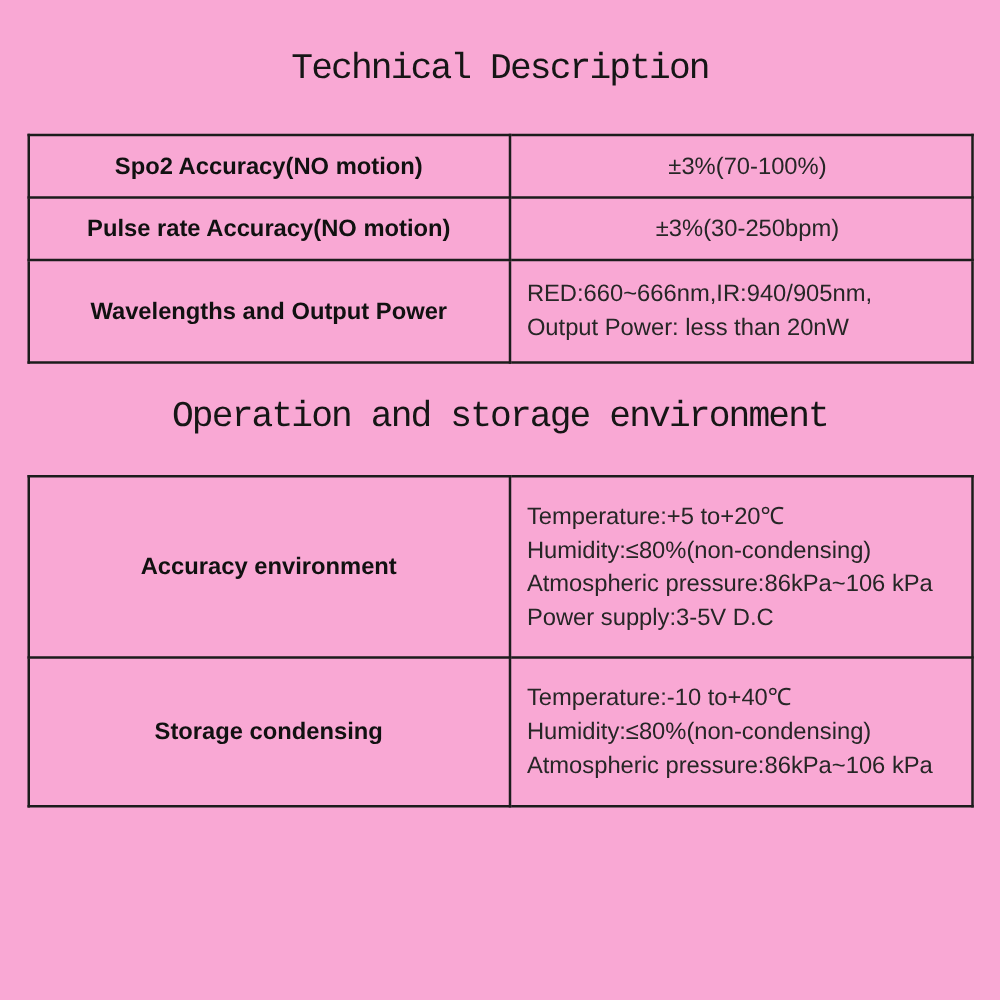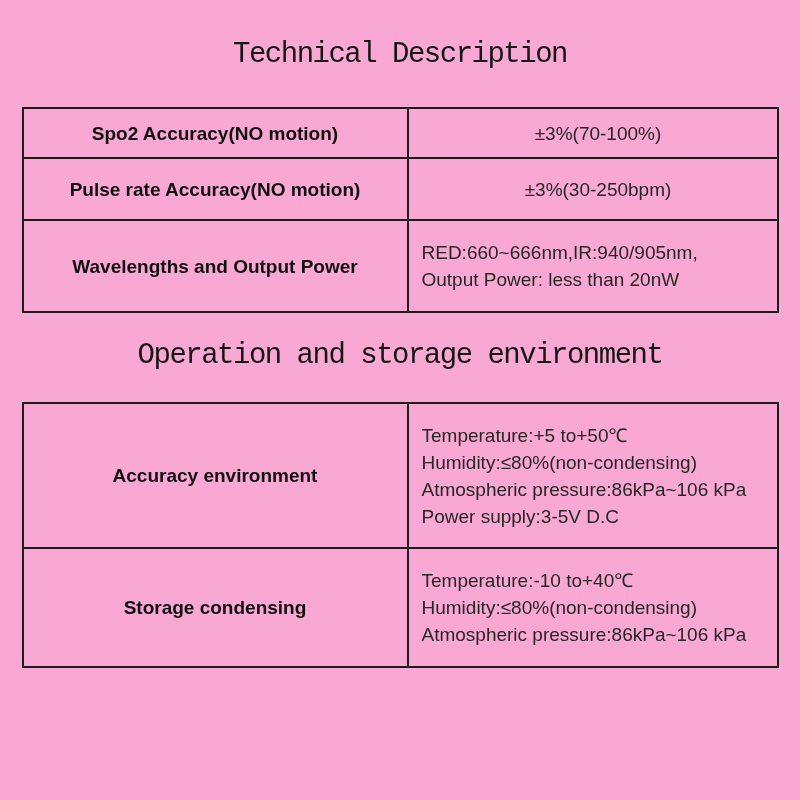--- a/index.html
+++ b/index.html
@@ -51,22 +51,22 @@
   }
   td.value-cell {
     width: 353px;
     font-size: 19px;
     line-height: 27px;
     color: #262626;
     padding: 8px 2px 8px 13px;
   }
   td.value-cell.center { text-align: center; }
   tr.t1-r1 { height: 50px; border-radius: 20px; }
-  tr.t1-r2 { height: 62px; border-radius: 29px; }
-  tr.t1-r3 { height: 92px; }
+  tr.t1-r2 { height: 50px; border-radius: 29px; }
+  tr.t1-r3 { height: 82px; }
   tr.t2-r1 { height: 145px; }
   tr.t2-r2 { height: 119px; }
   .value-line { white-space: nowrap; }
 </style>
 </head>
 <body>
 
 <div class="page">
 
   <div class="heading heading-1">Technical Description</div>
@@ -95,21 +95,21 @@
   </tbody>
     </table>
 
   <div class="heading heading-2">Operation and storage environment</div>
 
   <table class="spec-table t2">
     <tbody>
         <tr class="t2-r1">
       <td class="label-cell">Accuracy environment</td>
       <td class="value-cell">
-        <div class="value-line">Temperature:+5 to+50℃</div>
+        <div class="value-line">Temperature:+5 to+20℃</div>
         <div class="value-line">Humidity:≤80%(non-condensing)</div>
         <div class="value-line">Atmospheric pressure:86kPa~106 kPa</div>
         <div class="value-line">Power supply:3-5V D.C</div>
       </td>
     </tr>
     <tr class="t2-r2">
       <td class="label-cell">Storage condensing</td>
       <td class="value-cell">
         <div class="value-line">Temperature:-10 to+40℃</div>
         <div class="value-line">Humidity:≤80%(non-condensing)</div>

